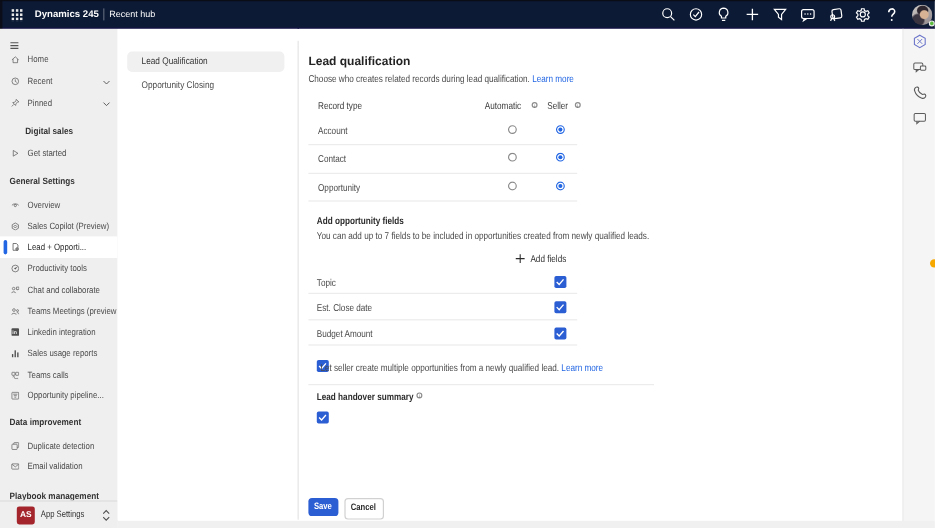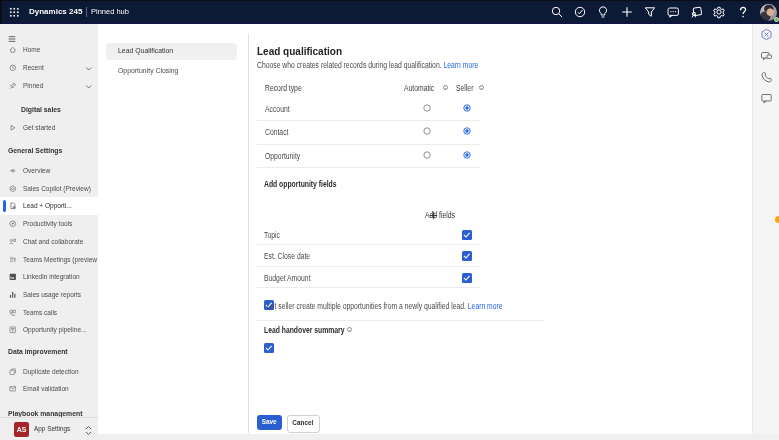--- a/index.html
+++ b/index.html
@@ -77,21 +77,21 @@
 </head>
 <body>
 
 <div id="hdr">
     <div style="position:absolute; left:0; top:22.5px; width:779px; height:1.5px; background:#14104a;"></div>
     <div style="position:absolute; left:0; top:0; width:2.2px; height:24px; background:#0b0d18;"></div>
     <div style="position:absolute; left:0; top:0; width:779px; height:1.2px; background:#0a0c16;"></div>
   <div class="waffle"></div>
   <div class="brand">Dynamics 245</div>
   <div class="sep"></div>
-  <div class="hub">Pinned hub</div>
+  <div class="hub">Recent hub</div>
 </div>
 
 <div id="hicons">
 <div class="hic" style="left:550px;">
       <svg viewBox="0 0 14 14" fill="none" stroke="#fff" stroke-width="1">
         <circle cx="6" cy="6" r="3.7"></circle>
         <path d="M8.8 8.8 L12 12"></path>
       </svg>
     </div>
 <div class="hic" style="left:573px;">
@@ -370,27 +370,28 @@
     </div>
   <div class="radio" style="left:213.5px; top:126.5px;">
       <svg width="8" height="8" viewBox="0 0 8 8">
         <circle cx="4" cy="4" r="3.2" fill="#fff" stroke="#2266e3" stroke-width="0.95"></circle>
         <circle cx="4" cy="4" r="1.7" fill="#2266e3"></circle>
       </svg>
     </div>
   <div class="hr" style="top:143px;"></div>
 
   <div class="abs body bold" style="left:15px; top:155px;"><span class="sq">Add opportunity fields</span></div>
+  <div class="abs body" style="left:15px; top:167px;"><span class="sq">You can add up to 7 fields to be included in opportunities created from newly qualified leads.</span></div>
 
   <div class="abs" style="left:180px; top:186.5px; width:9px; height:9px;">
       <svg style="display:block;" width="9" height="9" viewBox="0 0 9 9" fill="none" stroke="#2b2b2b" stroke-width="0.9">
         <path d="M4.5 0.8 V8.2 M0.8 4.5 H8.2"></path>
       </svg>
     </div>
-  <div class="abs" style="left:176px; top:186px; font-size:8.3px; color:#333;"><span class="sq">Add fields</span></div>
+  <div class="abs" style="left:193px; top:186px; font-size:8.3px; color:#333;"><span class="sq">Add fields</span></div>
 
   <div class="abs body" style="left:15px; top:206px;"><span class="sq">Topic</span></div>
   <div class="cb" style="left:213px; top:206px;">
       <svg viewBox="0 0 10 10">
         <path d="M2 5.2 L4.2 7.4 L8 3" stroke="#fff" stroke-width="1.2" fill="none"></path>
       </svg>
     </div>
   <div class="hr" style="top:220px;"></div>
 
   <div class="abs body" style="left:15px; top:227px;"><span class="sq">Est. Close date</span></div>

